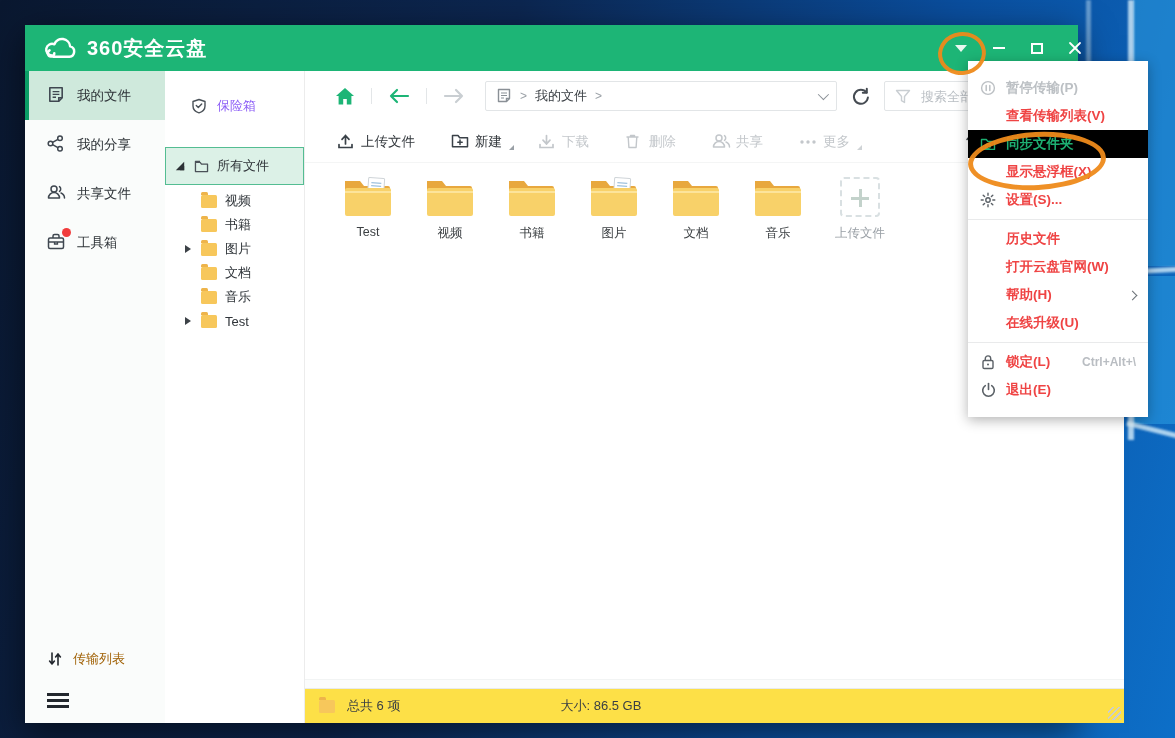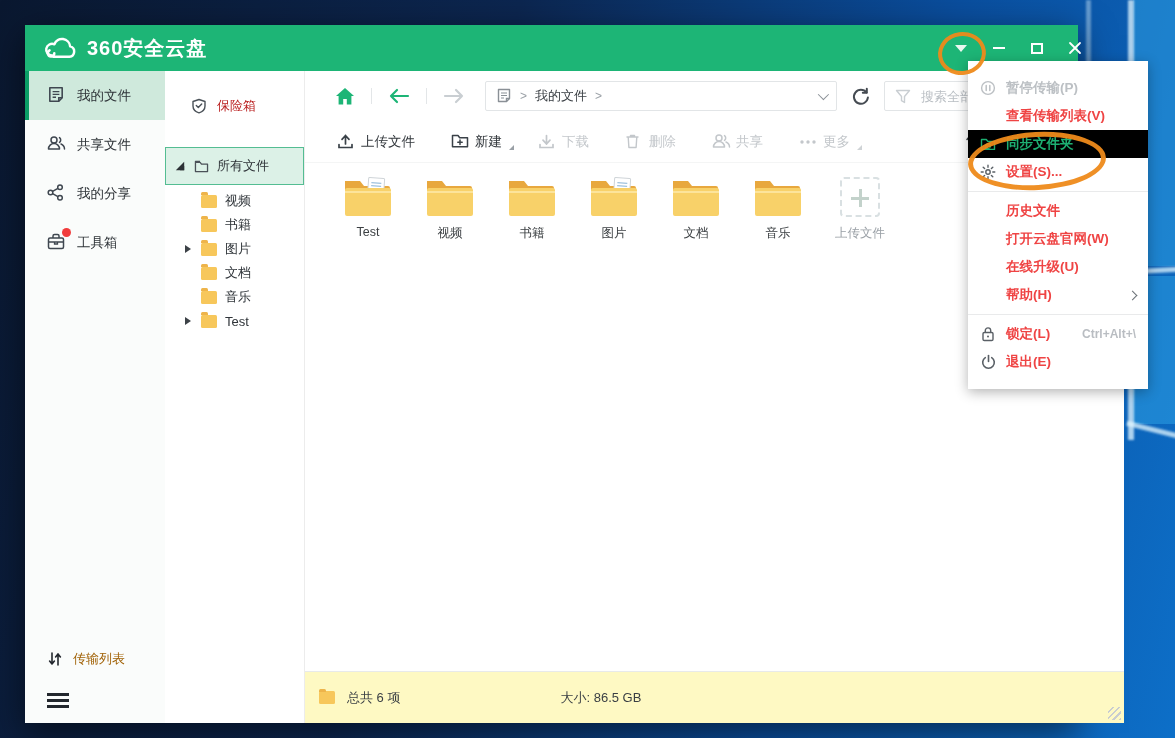--- a/index.html
+++ b/index.html
@@ -49,21 +49,21 @@
   .sidebar-bottom-item { position:absolute; left:0; width:100%; display:flex; align-items:center; gap:10px; padding-left:22px; cursor:pointer; }
   .transfer-item { bottom:50px; height:28px; }
   .transfer-item span { font-size:13px; color:#a16207; }
   .hamburger { position:absolute; left:22px; bottom:12px; width:22px; cursor:pointer; }
   .hamburger i { display:block; height:2.6px; background:#23282e; margin:3.4px 0; }
 
   
   .tree { width:140px; flex:0 0 140px; background:#fff; border-right:1px solid #ececec; padding-top:16px; position:relative; }
   .tree-item { height:38px; display:flex; align-items:center; gap:10px; padding-left:26px; cursor:pointer; }
   .tree-item .t-icon { width:16px; height:16px; color:#4a5158; }
-  .tree-item span { font-size:13px; color:#b91c1c; }
+  .tree-item span { font-size:13px; color:#8b5cf6; }
   .tree-root { margin-top:22px; height:38px; display:flex; align-items:center; gap:8px; padding-left:8px;
     background:#dcf1e7; border:1px solid #54bd92; cursor:pointer; }
   .tree-root .exp { width:0; height:0; border-left:6px solid transparent; border-top:6px solid transparent; border-bottom:6px solid #2c3136; border-right:6px solid #2c3136; transform:scale(.7); }
   .tree-root span { font-size:13px; color:#2f3439; }
   .tree-children { padding-top:4px; }
   .tree-child { height:24px; display:flex; align-items:center; padding-left:36px; gap:8px; cursor:pointer; position:relative; }
   .tree-child .arrow { position:absolute; left:20px; width:0; height:0; border-top:4.5px solid transparent; border-bottom:4.5px solid transparent; border-left:6px solid #3c4247; display:none; }
   .tree-child.expandable .arrow { display:block; }
   .tree-child span { font-size:13px; color:#2f3439; }
   .mini-folder { width:16px; height:13px; background:#f7c75b; border-radius:1.5px; position:relative; flex:0 0 16px; }
@@ -98,22 +98,22 @@
   .file-item .folder-svg { width:52px; height:44px; }
   .file-item .paper { display:none; }
   .file-item.has_content .paper { display:block; }
   .file-label { margin-top:6px; font-size:12.5px; color:#3c4043; }
   .upload-tile { width:82px; display:flex; flex-direction:column; align-items:center; cursor:pointer; }
   .upload-box { width:40px; height:40px; margin-top:2px; border:2px dashed #d9e0e2; border-radius:4px; position:relative; }
   .upload-box::before { content:""; position:absolute; left:9px; top:18px; width:18px; height:2.5px; background:#c3d2cb; }
   .upload-box::after { content:""; position:absolute; left:17px; top:10px; width:2.5px; height:18px; background:#c3d2cb; }
   .upload-label { margin-top:8px; font-size:12.5px; color:#9aa0a6; }
 
-  .statusbar { position:absolute; left:0; right:0; bottom:0; height:52px; border-top:1px solid #e8eaea;
-    display:flex; align-items:center; padding-left:14px; background:#fef9c3; }
+  .statusbar { position:absolute; left:0; right:0; bottom:0; height:35px; border-top:1px solid #e8eaea;
+    display:flex; align-items:center; padding-left:14px; background:#fde047; }
   .statusbar .mini-folder { margin-right:12px; }
   .status-count { font-size:13px; color:#3a3f44; }
   .status-size { font-size:13px; color:#3a3f44; margin-left:160px; }
   .hscroll-strip { position:absolute; left:0; right:0; bottom:35px; height:9px; background:#fbfcfc; border-top:1px solid #f2f4f4; }
   .resize-grip { position:absolute; right:3px; bottom:3px; width:13px; height:13px;
     background:repeating-linear-gradient(135deg, transparent 0 3px, #c9cdd0 3px 4.5px); cursor:nwse-resize; }
 
   
   .dropdown-menu { position:absolute; left:968px; top:61px; width:180px; background:#fff;
     box-shadow:0 3px 12px rgba(0,0,0,.3); padding:13px 0; z-index:50;font-weight:bold; }
@@ -182,36 +182,36 @@
           <div class="nav-item selected">
             <span class="icon-wrap"><svg width="18" height="18" viewBox="0 0 16 16">
                 <path d="M2.5 1.5 h11 v9 l-3 3 h-8 z" fill="none" stroke="currentColor" stroke-width="1.4" stroke-linejoin="round"></path>
                 <path d="M10.5 13.5 v-3 h3" fill="none" stroke="currentColor" stroke-width="1.4"></path>
                 <path d="M5 5 h6 M5 7.5 h6 M5 10 h3" stroke="currentColor" stroke-width="1.2"></path>
               </svg></span>
             <span class="lbl">我的文件</span>
           </div>
 
           <div class="nav-item">
-            <span class="icon-wrap"><svg width="19" height="16" viewBox="0 0 19 16">
-                <circle cx="7" cy="5" r="3" fill="none" stroke="currentColor" stroke-width="1.5"></circle>
-                <path d="M1.5 14 a5.5 5.5 0 0 1 11 0 z" fill="none" stroke="currentColor" stroke-width="1.5" stroke-linejoin="round"></path>
-                <path d="M12.5 2.6 a3 3 0 0 1 0 4.8 M14 9 a5.5 5.5 0 0 1 3.5 5" fill="none" stroke="currentColor" stroke-width="1.5" stroke-linecap="round"></path>
-              </svg></span>
-            <span class="lbl">共享文件</span>
-          </div>
-
-          <div class="nav-item">
             <span class="icon-wrap"><svg width="17" height="17" viewBox="0 0 17 17">
                 <circle cx="3.5" cy="8.5" r="2.3" fill="none" stroke="currentColor" stroke-width="1.5"></circle>
                 <circle cx="13" cy="3.2" r="2.3" fill="none" stroke="currentColor" stroke-width="1.5"></circle>
                 <circle cx="13" cy="13.8" r="2.3" fill="none" stroke="currentColor" stroke-width="1.5"></circle>
                 <path d="M5.6 7.4 L10.9 4.3 M5.6 9.6 L10.9 12.7" stroke="currentColor" stroke-width="1.5"></path>
               </svg></span>
             <span class="lbl">我的分享</span>
+          </div>
+
+          <div class="nav-item">
+            <span class="icon-wrap"><svg width="19" height="16" viewBox="0 0 19 16">
+                <circle cx="7" cy="5" r="3" fill="none" stroke="currentColor" stroke-width="1.5"></circle>
+                <path d="M1.5 14 a5.5 5.5 0 0 1 11 0 z" fill="none" stroke="currentColor" stroke-width="1.5" stroke-linejoin="round"></path>
+                <path d="M12.5 2.6 a3 3 0 0 1 0 4.8 M14 9 a5.5 5.5 0 0 1 3.5 5" fill="none" stroke="currentColor" stroke-width="1.5" stroke-linecap="round"></path>
+              </svg></span>
+            <span class="lbl">共享文件</span>
           </div>
 
           <div class="nav-item badge">
             <span class="icon-wrap"><svg width="18" height="17" viewBox="0 0 18 17">
                 <rect x="1.5" y="5" width="15" height="10.5" rx="1.5" fill="none" stroke="currentColor" stroke-width="1.5"></rect>
                 <path d="M6 5 V3 a1.5 1.5 0 0 1 1.5 -1.5 h3 A1.5 1.5 0 0 1 12 3 v2" fill="none" stroke="currentColor" stroke-width="1.5"></path>
                 <path d="M1.5 9 h15 M7.5 9 v2 h3 v-2" fill="none" stroke="currentColor" stroke-width="1.3"></path>
               </svg></span>
             <span class="lbl">工具箱</span>
           </div>
@@ -519,20 +519,26 @@
         <svg width="16" height="14" viewBox="0 0 16 14">
           <path d="M1.5 2.5 h4.8 l1.5 1.9 h6.7 v8 h-13 z" fill="none" stroke="currentColor" stroke-width="1.4" stroke-linejoin="round"></path>
           <path d="M5.5 9 a2.7 2.7 0 0 1 4.8 -1.4 M10.5 9.4 a2.7 2.7 0 0 1 -4.8 1.2" fill="none" stroke="currentColor" stroke-width="1.1" stroke-linecap="round"></path>
         </svg>
       </span>
       <span class="mi-label">同步文件夹</span>
       <span class="mi-shortcut"></span>
 
     </div>
 
+    <div class="menu-item">
+      <span class="mi-icon"></span>
+      <span class="mi-label">显示悬浮框(X)</span>
+      <span class="mi-shortcut"></span>
+
+    </div>
 
     <div class="menu-item">
       <span class="mi-icon">
         <svg width="16" height="16" viewBox="0 0 16 16">
           <circle cx="8" cy="8" r="2.2" fill="none" stroke="currentColor" stroke-width="1.4"></circle>
           <path d="M8 1.2 V3.2 M8 12.8 V14.8 M1.2 8 H3.2 M12.8 8 H14.8 M3.2 3.2 l1.4 1.4 M11.4 11.4 l1.4 1.4 M12.8 3.2 l-1.4 1.4 M4.6 11.4 l-1.4 1.4" stroke="currentColor" stroke-width="1.4" stroke-linecap="round"></path>
         </svg>
       </span>
       <span class="mi-label">设置(S)...</span>
       <span class="mi-shortcut"></span>
@@ -548,32 +554,32 @@
 
     </div>
 
     <div class="menu-item">
       <span class="mi-icon"></span>
       <span class="mi-label">打开云盘官网(W)</span>
       <span class="mi-shortcut"></span>
 
     </div>
 
-    <div class="menu-item">
-      <span class="mi-icon"></span>
-      <span class="mi-label">在线升级(U)</span>
-      <span class="mi-shortcut"></span>
-
-    </div>
-
     <div class="menu-item submenu">
       <span class="mi-icon"></span>
       <span class="mi-label">帮助(H)</span>
       <span class="mi-shortcut"></span>
       <span class="mi-sub"></span>
+    </div>
+
+    <div class="menu-item">
+      <span class="mi-icon"></span>
+      <span class="mi-label">在线升级(U)</span>
+      <span class="mi-shortcut"></span>
+
     </div>
 
     <div class="menu-sep"></div>
 
     <div class="menu-item">
       <span class="mi-icon">
         <svg width="14" height="16" viewBox="0 0 14 16">
           <rect x="2" y="6.5" width="10" height="8" rx="1.3" fill="none" stroke="currentColor" stroke-width="1.4"></rect>
           <path d="M4.3 6.5 V4.6 a2.7 2.7 0 0 1 5.4 0 V6.5" fill="none" stroke="currentColor" stroke-width="1.4"></path>
           <circle cx="7" cy="10.5" r="1" fill="currentColor"></circle>

